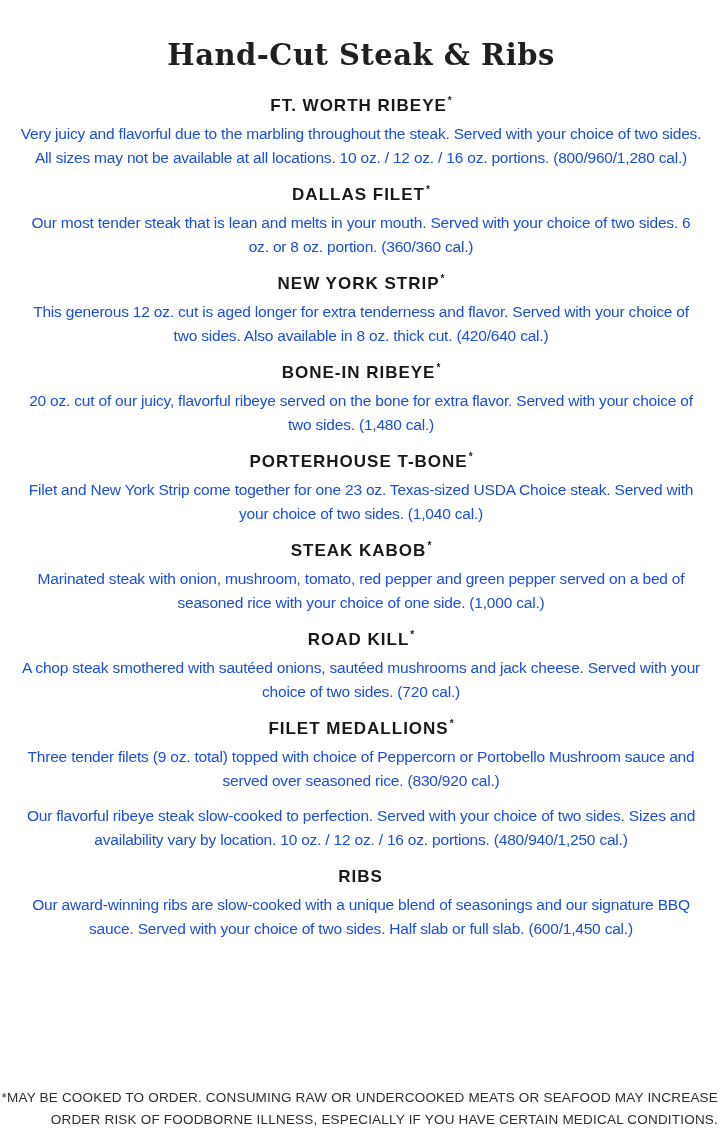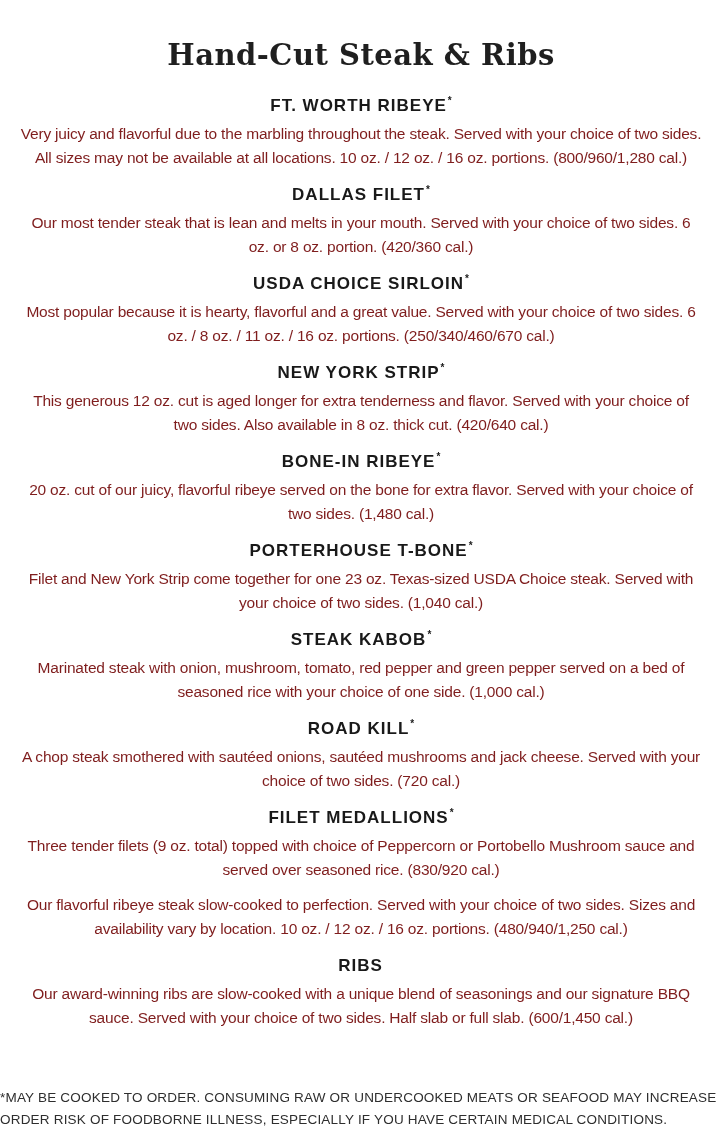--- a/index.html
+++ b/index.html
@@ -51,29 +51,29 @@
     font-size: 10px;
     font-weight: 700;
     vertical-align: 7px;
     letter-spacing: 0;
     margin-left: 1px;
   }
   .item-desc {
     font-size: 15.5px;
     line-height: 23.5px;
     letter-spacing: -0.2px;
-    color: #7f1d1d;
+    color: #1d4ed8;
     margin: 0;
   }
   .footer {
     position: absolute;
     left: 0;
-    right: 0;
+    right: 8px;
     bottom: 5px;
-    text-align: left;
+    text-align: right;
     font-size: 13.5px;
     line-height: 22px;
     letter-spacing: 0.2px;
     color: #2e2e2e;
   }
   .footer-line { display: block; }
 </style>
 </head>
 <body>
 
@@ -81,27 +81,23 @@
   <h1 class="page-title">Hand-Cut Steak &amp; Ribs</h1>
 
   <section class="items" id="items">
     <article class="menu-item">
       <h2 class="item-name"><span>FT. WORTH RIBEYE</span><sup class="item-mark">*</sup></h2>
       <p class="item-desc">Very juicy and flavorful due to the marbling throughout the steak. Served with your choice of two sides. All sizes may not be available at all locations. 10 oz. / 12 oz. / 16 oz. portions. (800/960/1,280 cal.)</p>
     </article>
 
     <article class="menu-item">
       <h2 class="item-name"><span>DALLAS FILET</span><sup class="item-mark">*</sup></h2>
-      <p class="item-desc">Our most tender steak that is lean and melts in your mouth. Served with your choice of two sides. 6 oz. or 8 oz. portion. (420/360 cal.)</p>
+      <p class="item-desc">Our most tender steak that is lean and melts in your mouth. Served with your choice of two sides. 6 oz. or 8 oz. portion. (360/360 cal.)</p>
     </article>
 
-    <article class="menu-item">
-      <h2 class="item-name"><span>USDA CHOICE SIRLOIN</span><sup class="item-mark">*</sup></h2>
-      <p class="item-desc">Most popular because it is hearty, flavorful and a great value. Served with your choice of two sides. 6 oz. / 8 oz. / 11 oz. / 16 oz. portions. (250/340/460/670 cal.)</p>
-    </article>
 
     <article class="menu-item">
       <h2 class="item-name"><span>NEW YORK STRIP</span><sup class="item-mark">*</sup></h2>
       <p class="item-desc">This generous 12 oz. cut is aged longer for extra tenderness and flavor. Served with your choice of two sides. Also available in 8 oz. thick cut. (420/640 cal.)</p>
     </article>
 
     <article class="menu-item">
       <h2 class="item-name"><span>BONE-IN RIBEYE</span><sup class="item-mark">*</sup></h2>
       <p class="item-desc">20 oz. cut of our juicy, flavorful ribeye served on the bone for extra flavor. Served with your choice of two sides. (1,480 cal.)</p>
     </article>

